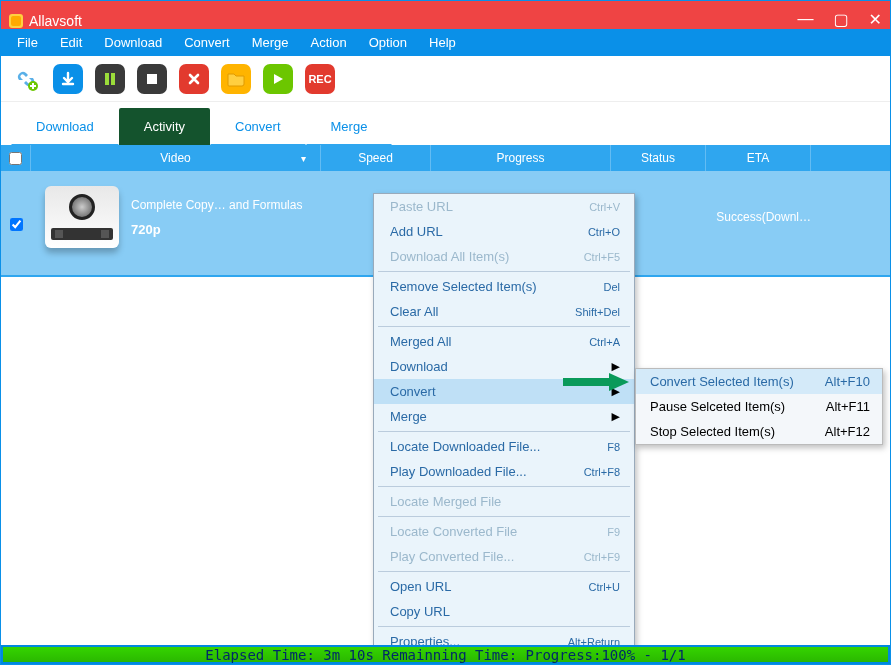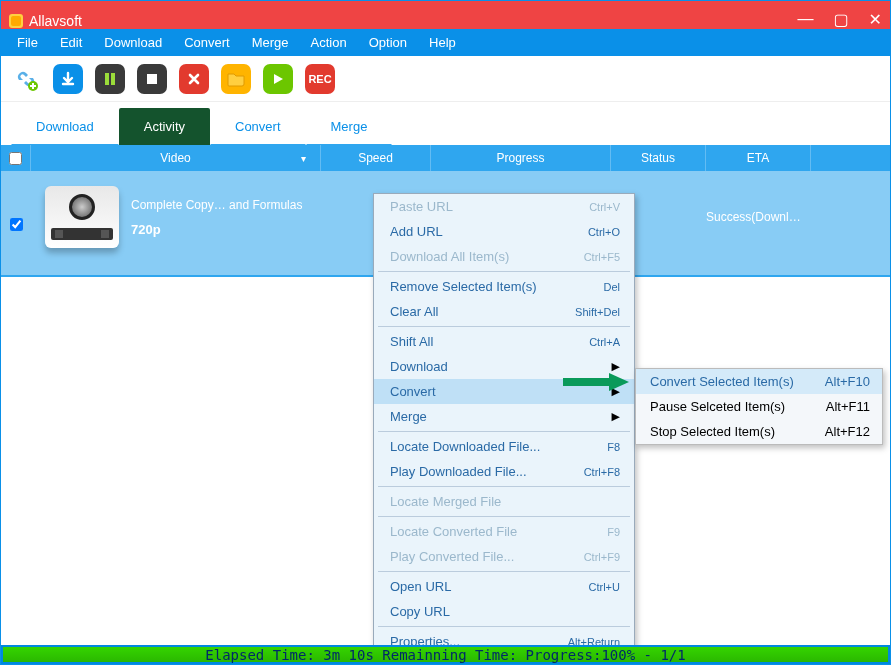--- a/index.html
+++ b/index.html
@@ -42,21 +42,21 @@
   .row { display:grid; grid-template-columns:30px 290px 110px 180px 95px 105px 70px; align-items:center; color:#fff; height:92px;}
   .row .chk{ display:flex; justify-content:center; align-items:flex-start; padding-top:14px;}
   .row .videocell{ display:flex; align-items:center; gap:12px; padding-left:14px;}
   .thumb { width:74px;height:62px;background:linear-gradient(#e8e8e8,#fff);border-radius:6px;display:flex;align-items:center;justify-content:center;position:relative;box-shadow:0 5px 6px rgba(0,0,0,.25);}
   .thumb .reel{position:absolute;bottom:8px;left:6px;right:6px;height:12px;background:#333;border-radius:2px;}
   .thumb .reel::before,.thumb .reel::after{content:"";position:absolute;top:2px;bottom:2px;width:8px;background:#555;}
   .thumb .reel::before{left:4px}.thumb .reel::after{right:4px}
   .thumb .lens{width:26px;height:26px;border-radius:50%;background:radial-gradient(#ccc,#555);position:absolute;top:8px;left:24px;border:3px solid #222;}
   .vmeta .title{font-size:12px;margin-bottom:10px;}
   .vmeta .res{font-weight:bold;font-size:13px;}
-  .row .status{ text-align:left;}
+  .row .status{ text-align:right;}
   
   .empty { background:#fff; }
   
   .statusbar { position:absolute; bottom:0; left:0; right:0; height:19px; }
   .statusbar .bar{ height:100%; background:linear-gradient(#35d400,#2ab800); border:2px solid #0088e0; display:flex; align-items:center; justify-content:center; color:#002a66; font-size:14px; font-family:monospace;}
   
   .ctxmenu { position:absolute; top:192px; left:372px; width:262px; background:#eaf4fb; border:1px solid #9ab; box-shadow:2px 3px 6px rgba(0,0,0,.25); font-size:13px; color:#2a6aa6;}
   .ctxmenu .mi { display:flex; justify-content:space-between; align-items:center; padding:5px 14px 5px 16px; cursor:pointer; }
   .ctxmenu .mi.disabled{ color:#9bb8cc; cursor:default;}
   .ctxmenu .mi.highlight{ background:#bfe0f6;}
@@ -213,21 +213,21 @@
     <div class="mi">
       <span>Remove Selected Item(s)</span>
       <span class="sub">Del</span>
     </div>
     <div class="mi">
       <span>Clear All</span>
       <span class="sub">Shift+Del</span>
     </div>
     <div class="sep"></div>
     <div class="mi">
-      <span>Shift All</span>
+      <span>Merged All</span>
       <span class="sub">Ctrl+A</span>
     </div>
     <div class="mi">
       <span>Download</span>
       <span class="arrow">▶</span>
     </div>
     <div class="mi highlight">
       <span>Convert</span>
       <span class="arrow">▶</span>
     </div>

